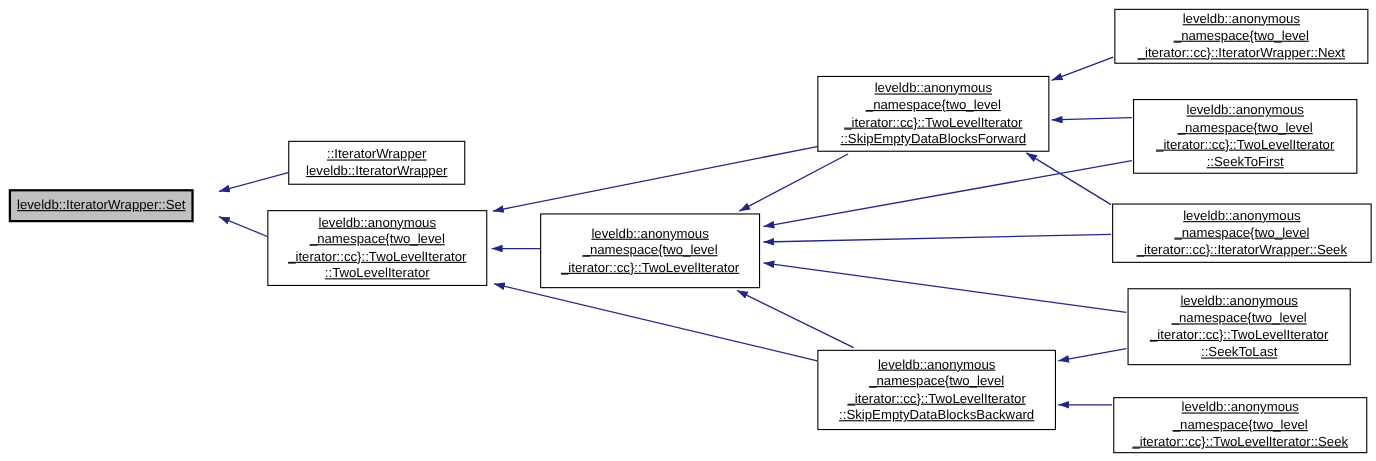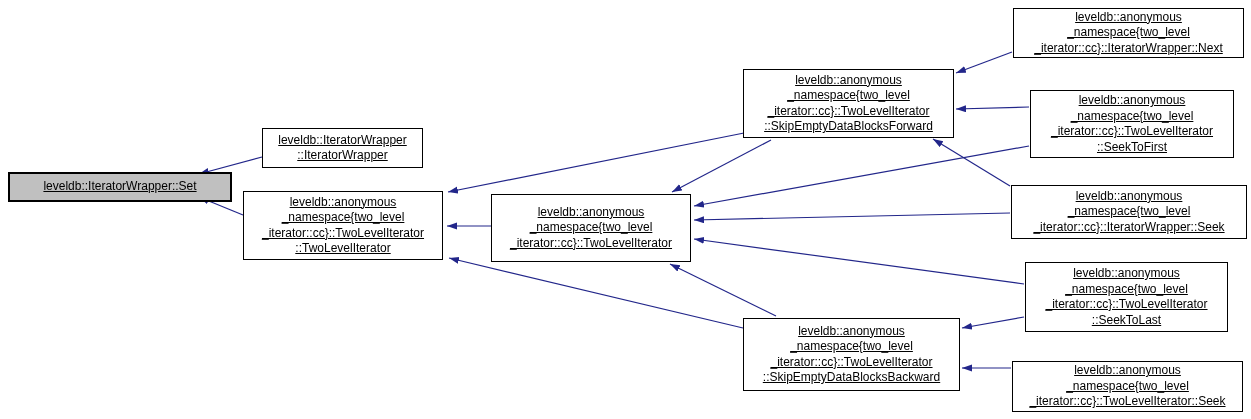--- a/index.html
+++ b/index.html
@@ -57,27 +57,27 @@
       <line x1="1024" y1="284" x2="694" y2="239" marker-end="url(#arrow)"></line>
       <line x1="776" y1="316" x2="670" y2="264" marker-end="url(#arrow)"></line>
       <line x1="1012" y1="52" x2="956" y2="73" marker-end="url(#arrow)"></line>
       <line x1="1029" y1="107" x2="956" y2="109" marker-end="url(#arrow)"></line>
       <line x1="1010" y1="186" x2="933" y2="139" marker-end="url(#arrow)"></line>
       <line x1="1024" y1="317" x2="962" y2="328" marker-end="url(#arrow)"></line>
       <line x1="1011" y1="368" x2="962" y2="368" marker-end="url(#arrow)"></line>
     </g>
   </svg>
 
-  <div class="node hl" style="left:8px; top:172px; width:224px; height:30px;">
+  <div class="node hl" style="left:8px; top:172px; width:168px; height:30px;">
     <div class="ln">leveldb::IteratorWrapper::Set</div>
   </div>
 
   <div class="node" style="left:262px; top:128px; width:161px; height:40px;">
+    <div class="ln">::IteratorWrapper</div>
     <div class="ln">leveldb::IteratorWrapper</div>
-    <div class="ln">::IteratorWrapper</div>
   </div>
 
   <div class="node" style="left:243px; top:191px; width:200px; height:69px;">
     <div class="ln">leveldb::anonymous</div>
     <div class="ln">_namespace{two_level</div>
     <div class="ln">_iterator::cc}::TwoLevelIterator</div>
     <div class="ln">::TwoLevelIterator</div>
   </div>
 
   <div class="node" style="left:491px; top:194px; width:200px; height:68px;">

